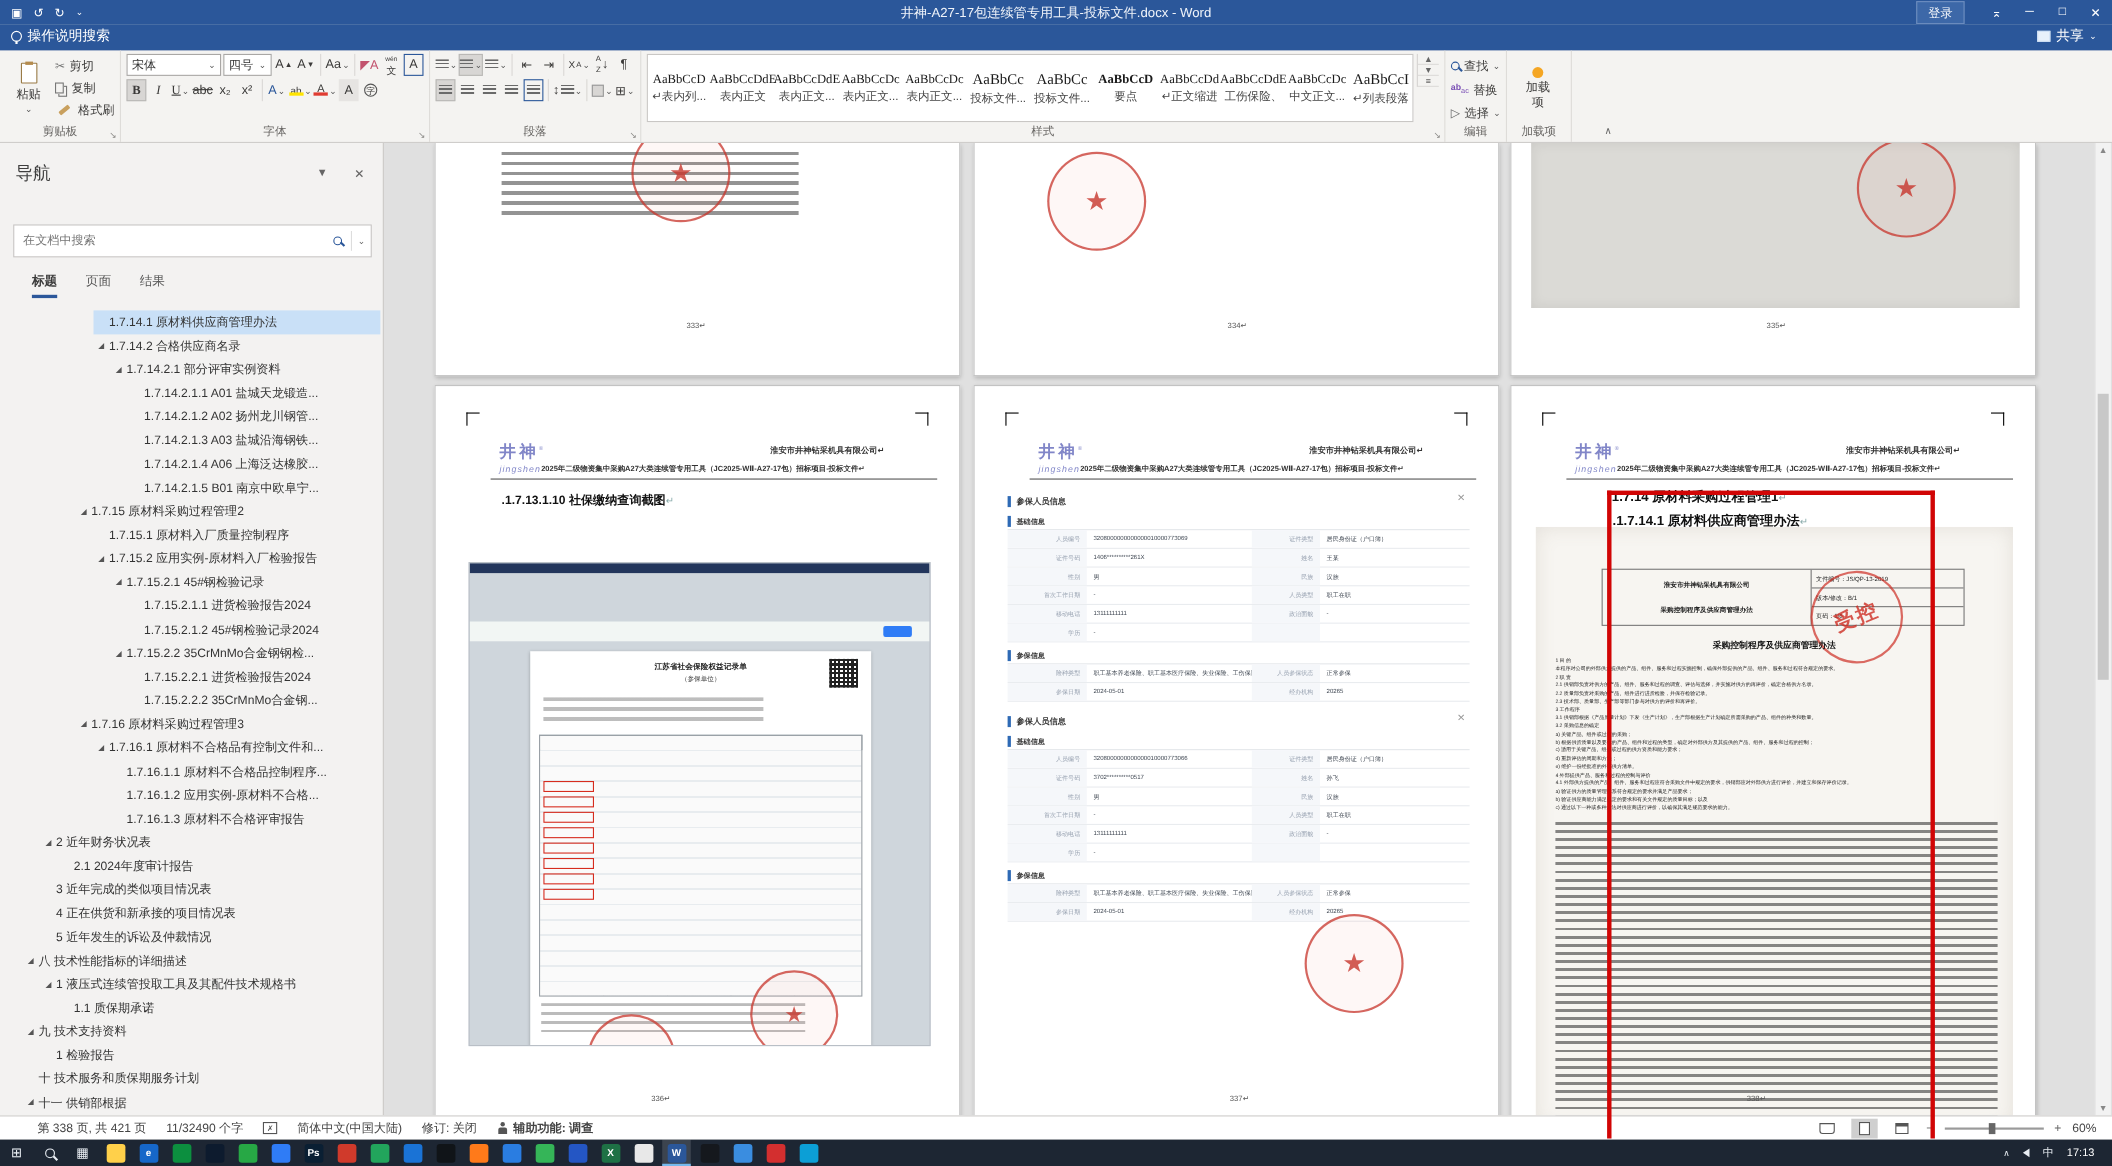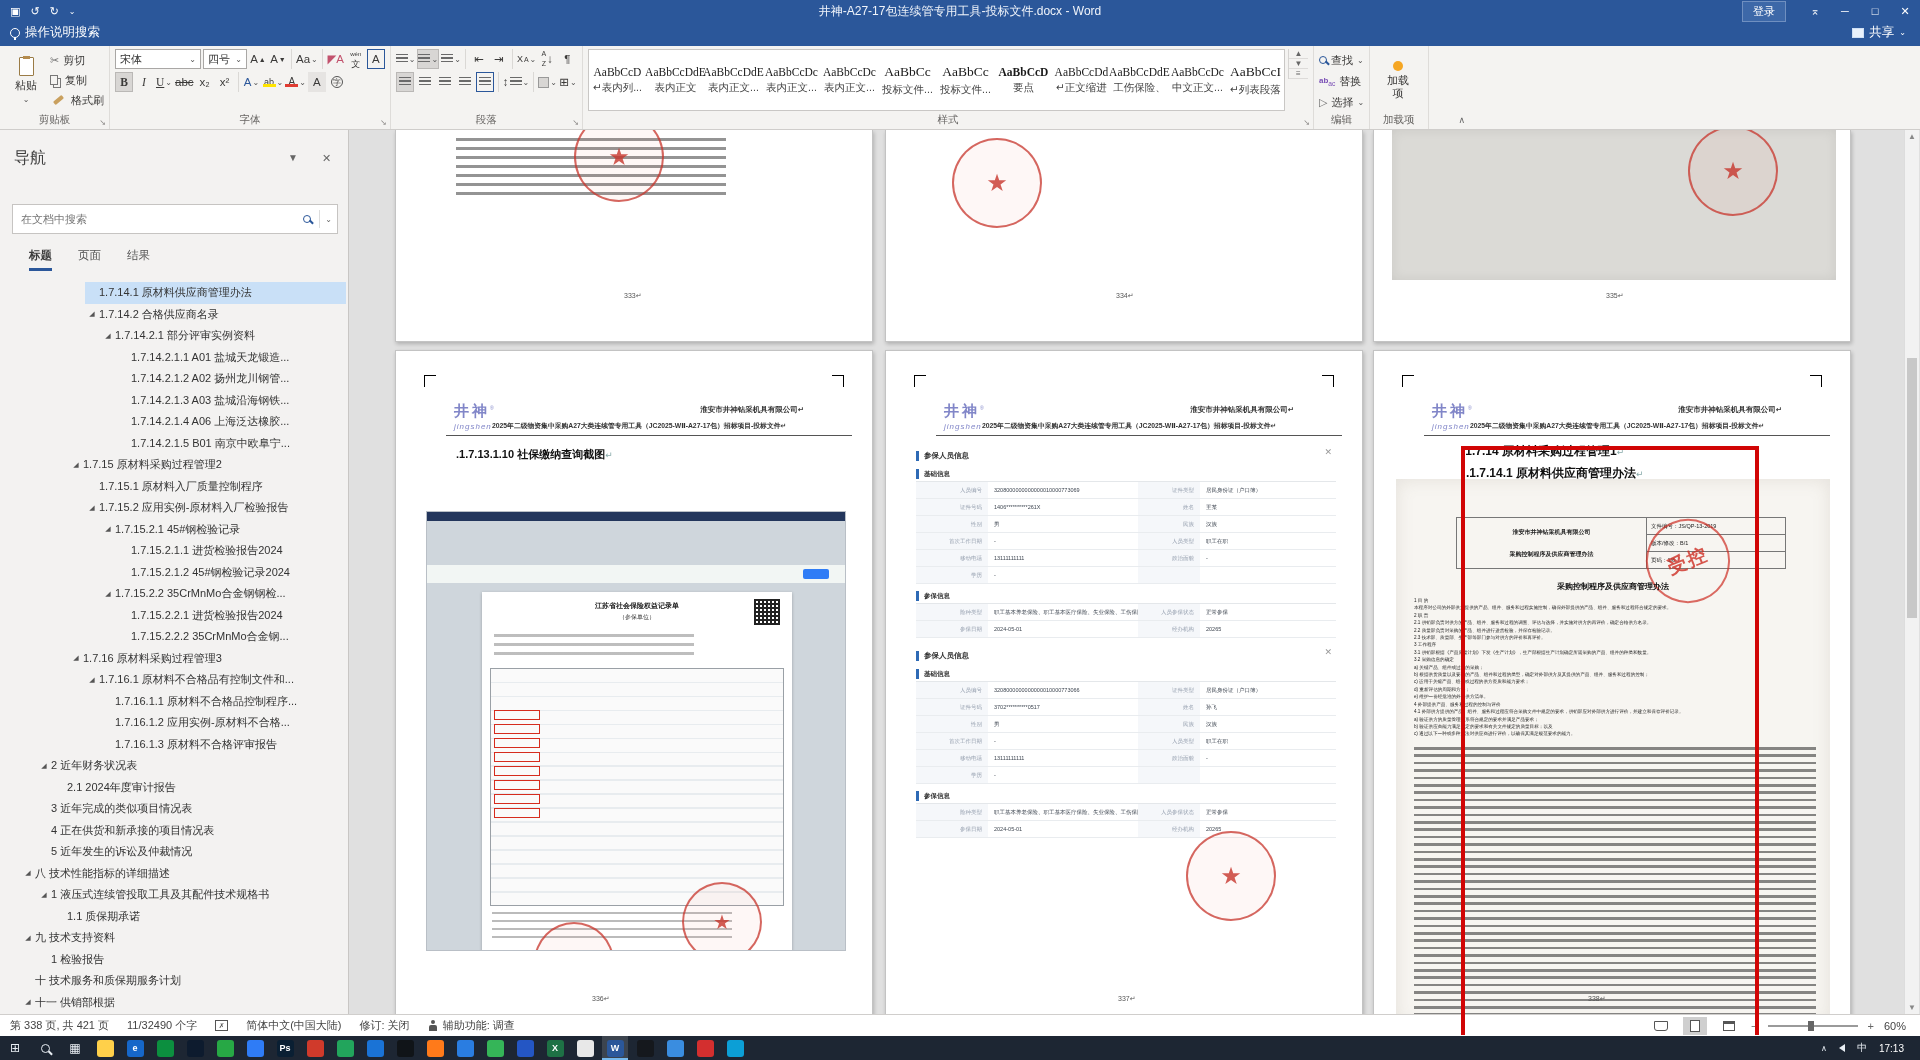--- a/index.html
+++ b/index.html
@@ -155,21 +155,21 @@
 
   .redbox{position:absolute;left:1461px;top:446px;width:298px;height:589px;border-left:4px solid #d10505;border-right:4px solid #d10505;border-top:4px solid #d10505;z-index:50;pointer-events:none;}
 
   
   .vscroll{position:absolute;right:1px;top:0;width:15px;height:884px;background:#f2f2f2;border-left:1px solid #ddd;}
   .vthumb{position:absolute;left:2px;right:2px;top:228px;height:260px;background:#c8c8c8;}
   .varr{position:absolute;left:0;right:0;text-align:center;font-size:8px;color:#888;}
 
   
   .statusbar{position:absolute;left:0;top:1014px;width:1920px;height:22px;background:#fff;border-top:1px solid #d0cecc;display:flex;align-items:center;font-size:11px;color:#444;}
-  .stleft{display:flex;align-items:center;gap:18px;padding-left:10px;}
+  .stleft{display:flex;align-items:center;gap:18px;padding-left:10px;margin-left:24px;}
   .stright{margin-left:auto;display:flex;align-items:center;gap:10px;padding-right:14px;}
   .proofic{width:13px;height:11px;border:1px solid #555;position:relative;font-size:7px;display:flex;align-items:center;justify-content:center;color:#555;}
   .person{width:10px;height:11px;position:relative;}
   .person::before{content:"";position:absolute;left:3px;top:0;width:4px;height:4px;border-radius:50%;background:#555;}
   .person::after{content:"";position:absolute;left:1px;top:5px;width:8px;height:6px;border-radius:2px 2px 0 0;background:#555;}
   .viewic{width:24px;height:18px;display:flex;align-items:center;justify-content:center;}
   .viewic.on{background:#cfcfcf;}
   .vpage{width:10px;height:12px;border:1px solid #555;background:#fff;}
   .vbook{width:14px;height:10px;border:1px solid #555;border-radius:0 0 3px 3px;}
   .vweb{width:12px;height:10px;border:1px solid #555;border-top:3px solid #555;}
@@ -952,21 +952,21 @@
 
   <div class="redbox"></div>
 
   <div class="statusbar">
     <div class="stleft">
       <span>第 338 页, 共 421 页</span>
       <span>11/32490 个字</span>
       <span class="proofic">✗</span>
       <span>简体中文(中国大陆)</span>
       <span>修订: 关闭</span>
-      <span style="display:flex;align-items:center;gap:5px;">
+      <span style="display:flex;align-items:center;gap:5px;font-weight:bold;">
           <span class="person"></span>
           <span>辅助功能: 调查</span>
         </span>
     </div>
     <div class="stright">
       <span class="viewic">
           <span class="vbook"></span>
         </span>
       <span class="viewic on">
           <span class="vpage"></span>

